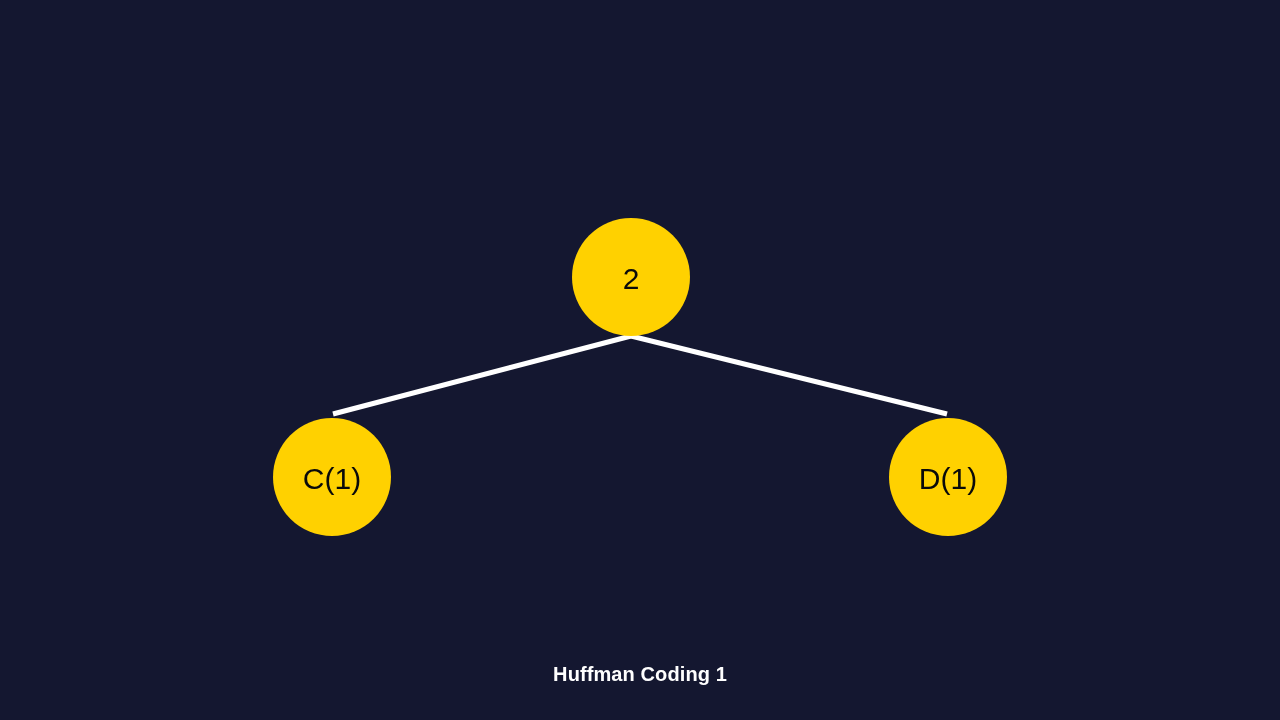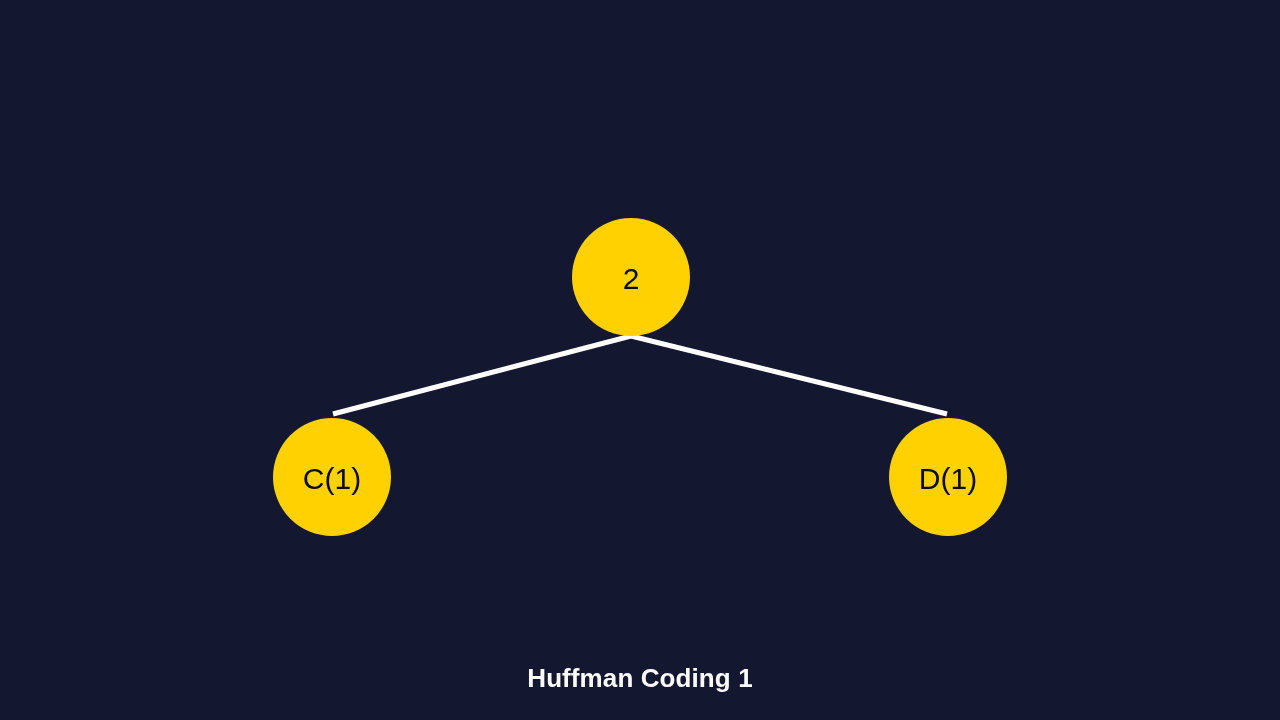--- a/index.html
+++ b/index.html
@@ -81,15 +81,15 @@
       <text class="node-label" id="node1-label" x="332" y="478" fill="#0a0a0a" font-size="30">C(1)</text>
     </g>
 
     <g>
       <circle class="node-circle" id="node2-circle" cx="948" cy="477" r="59" fill="#ffd100"></circle>
       <text class="node-label" id="node2-label" x="948" y="478" fill="#0a0a0a" font-size="30">D(1)</text>
     </g>
 
   </svg>
 
-  <div class="caption-text" style="top: 663px; color: rgb(255, 255, 255); font-size: 26px;">Huffman Coding 1</div>
+  <div class="caption-text" style="top: 663px; color: rgb(255, 255, 255); font-size: 20px;">Huffman Coding 1</div>
 
 </div>
 
 </body></html>

